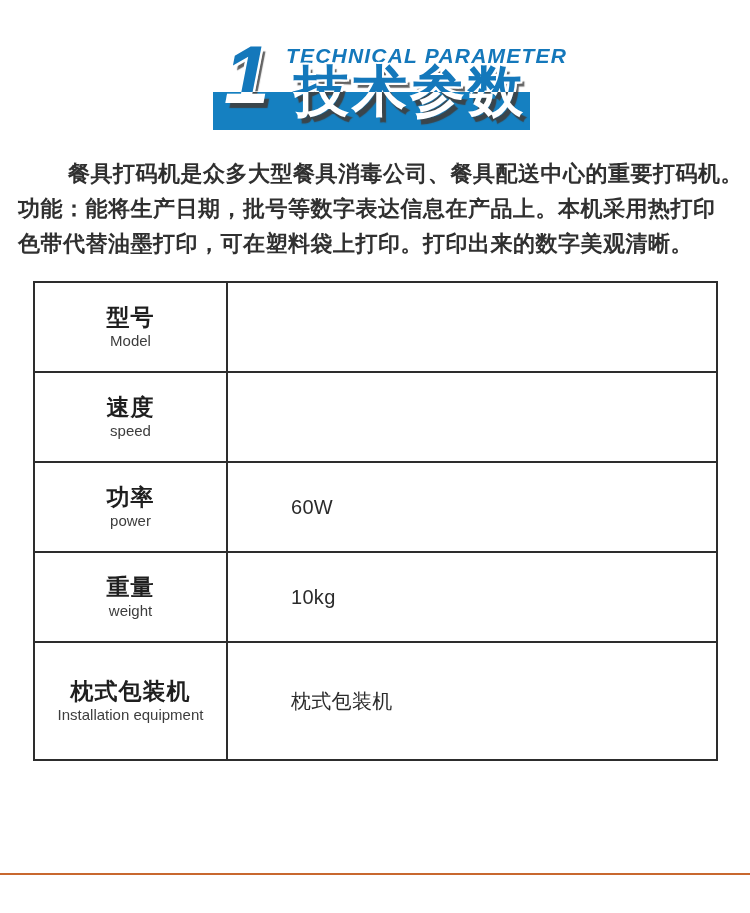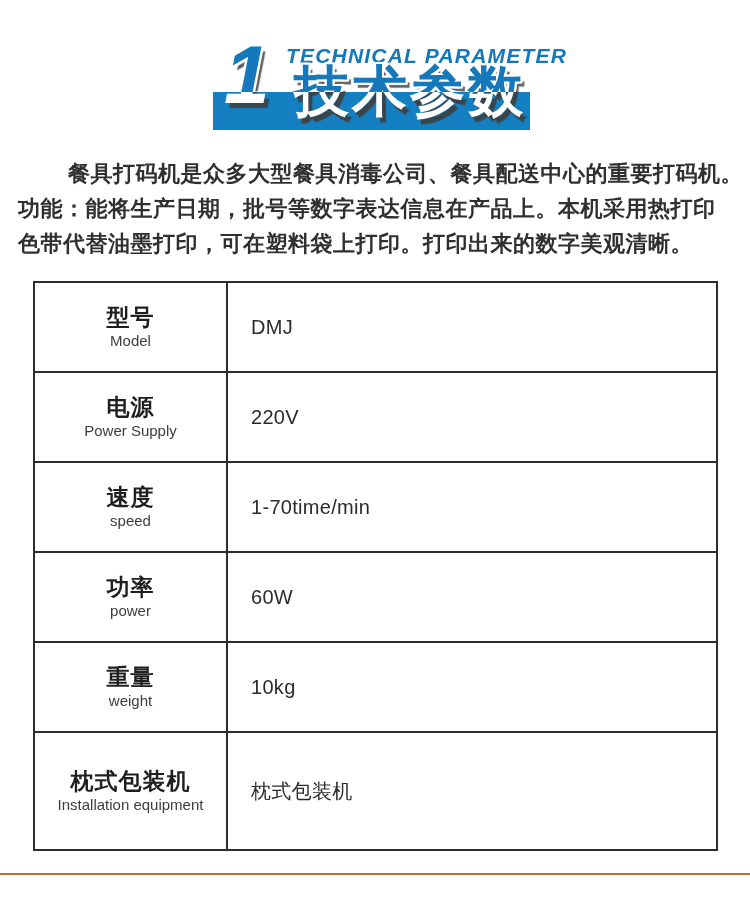--- a/index.html
+++ b/index.html
@@ -83,21 +83,21 @@
   .intro .line-indent { text-indent: 50px; }
 
   
   .spec-table {
     position: absolute;
     top: 281px; left: 33px;
     width: 685px;
     border: 2px solid #2d2d2d;
     background: #ffffff;
   }
-  .spec-row { display: flex; height: 90px; border-bottom: 2px solid #2d2d2d; }
+  .spec-row { display: flex; height: 90px; border-bottom: 2px solid #2d2d2d; gap: 40px; }
   .spec-row.last { height: 116px; border-bottom: none; }
   .cell-label {
     width: 193px;
     border-right: 2px solid #2d2d2d;
     display: flex;
     flex-direction: column;
     align-items: center;
     justify-content: center;
     text-align: center;
   }
@@ -157,37 +157,28 @@
     <div>色带代替油墨打印，可在塑料袋上打印。打印出来的数字美观清晰。</div>
   </div>
 
   <div class="spec-table">
 
     <div class="spec-row">
       <div class="cell-label">
         <span class="zh">型号</span>
         <span class="en">Model</span>
       </div>
-      <div class="cell-value">DMJ</div>
-    </div>
-
-    <div class="spec-row">
-      <div class="cell-label">
-        <span class="zh">电源</span>
-        <span class="en">Power Supply</span>
-      </div>
-      <div class="cell-value">220V</div>
-    </div>
+    </div>
+
 
     <div class="spec-row">
       <div class="cell-label">
         <span class="zh">速度</span>
         <span class="en">speed</span>
       </div>
-      <div class="cell-value">1-70time/min</div>
     </div>
 
     <div class="spec-row">
       <div class="cell-label">
         <span class="zh">功率</span>
         <span class="en">power</span>
       </div>
       <div class="cell-value">60W</div>
     </div>
 

